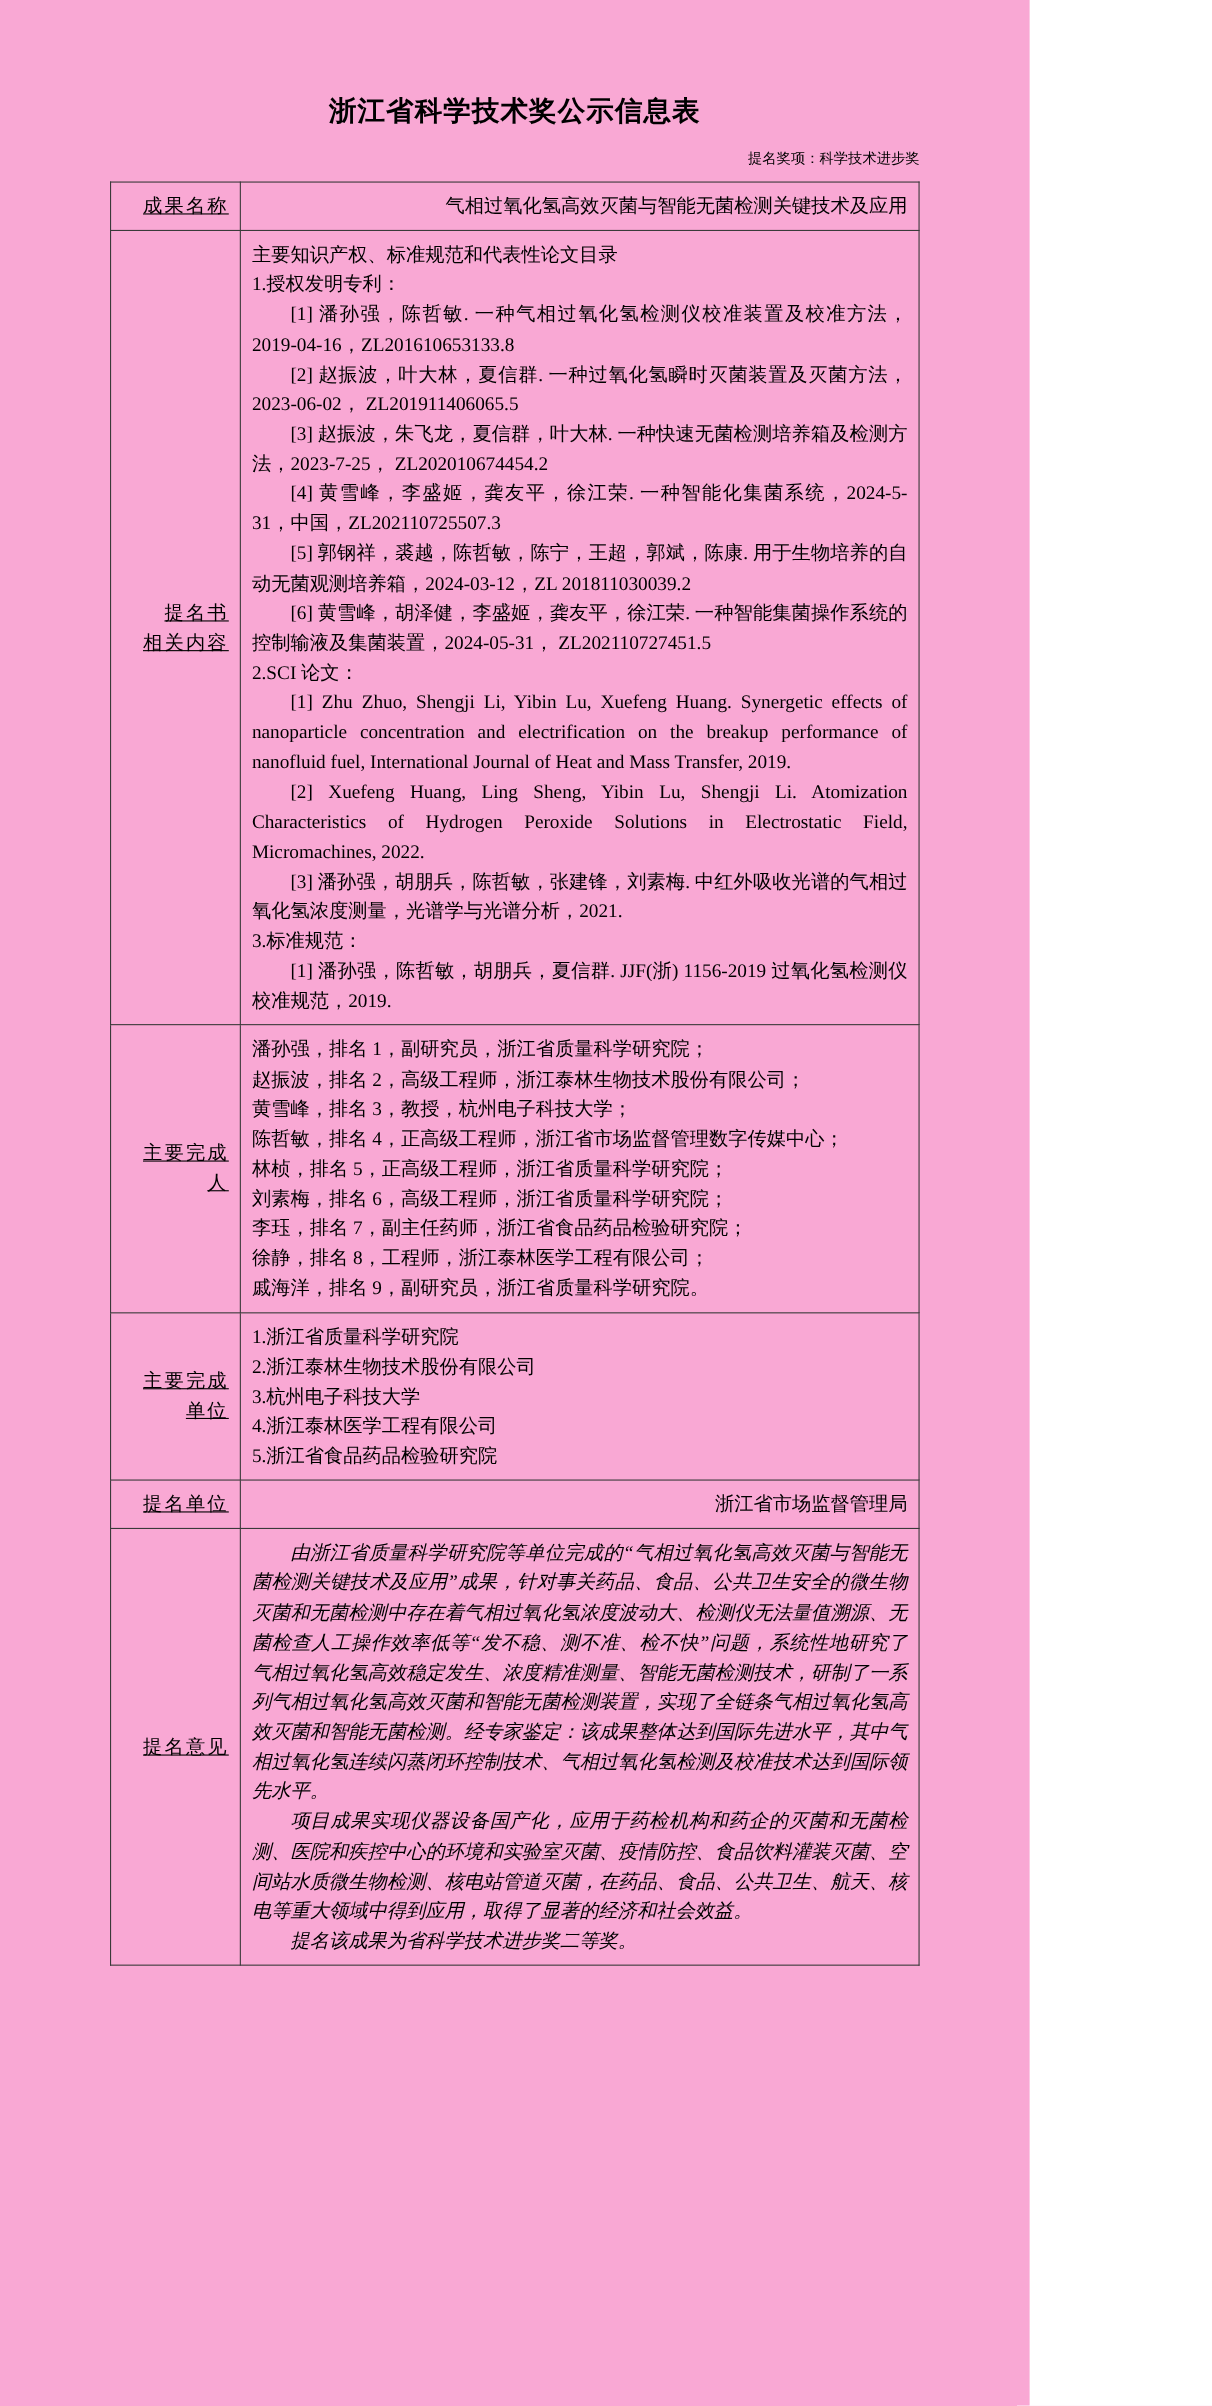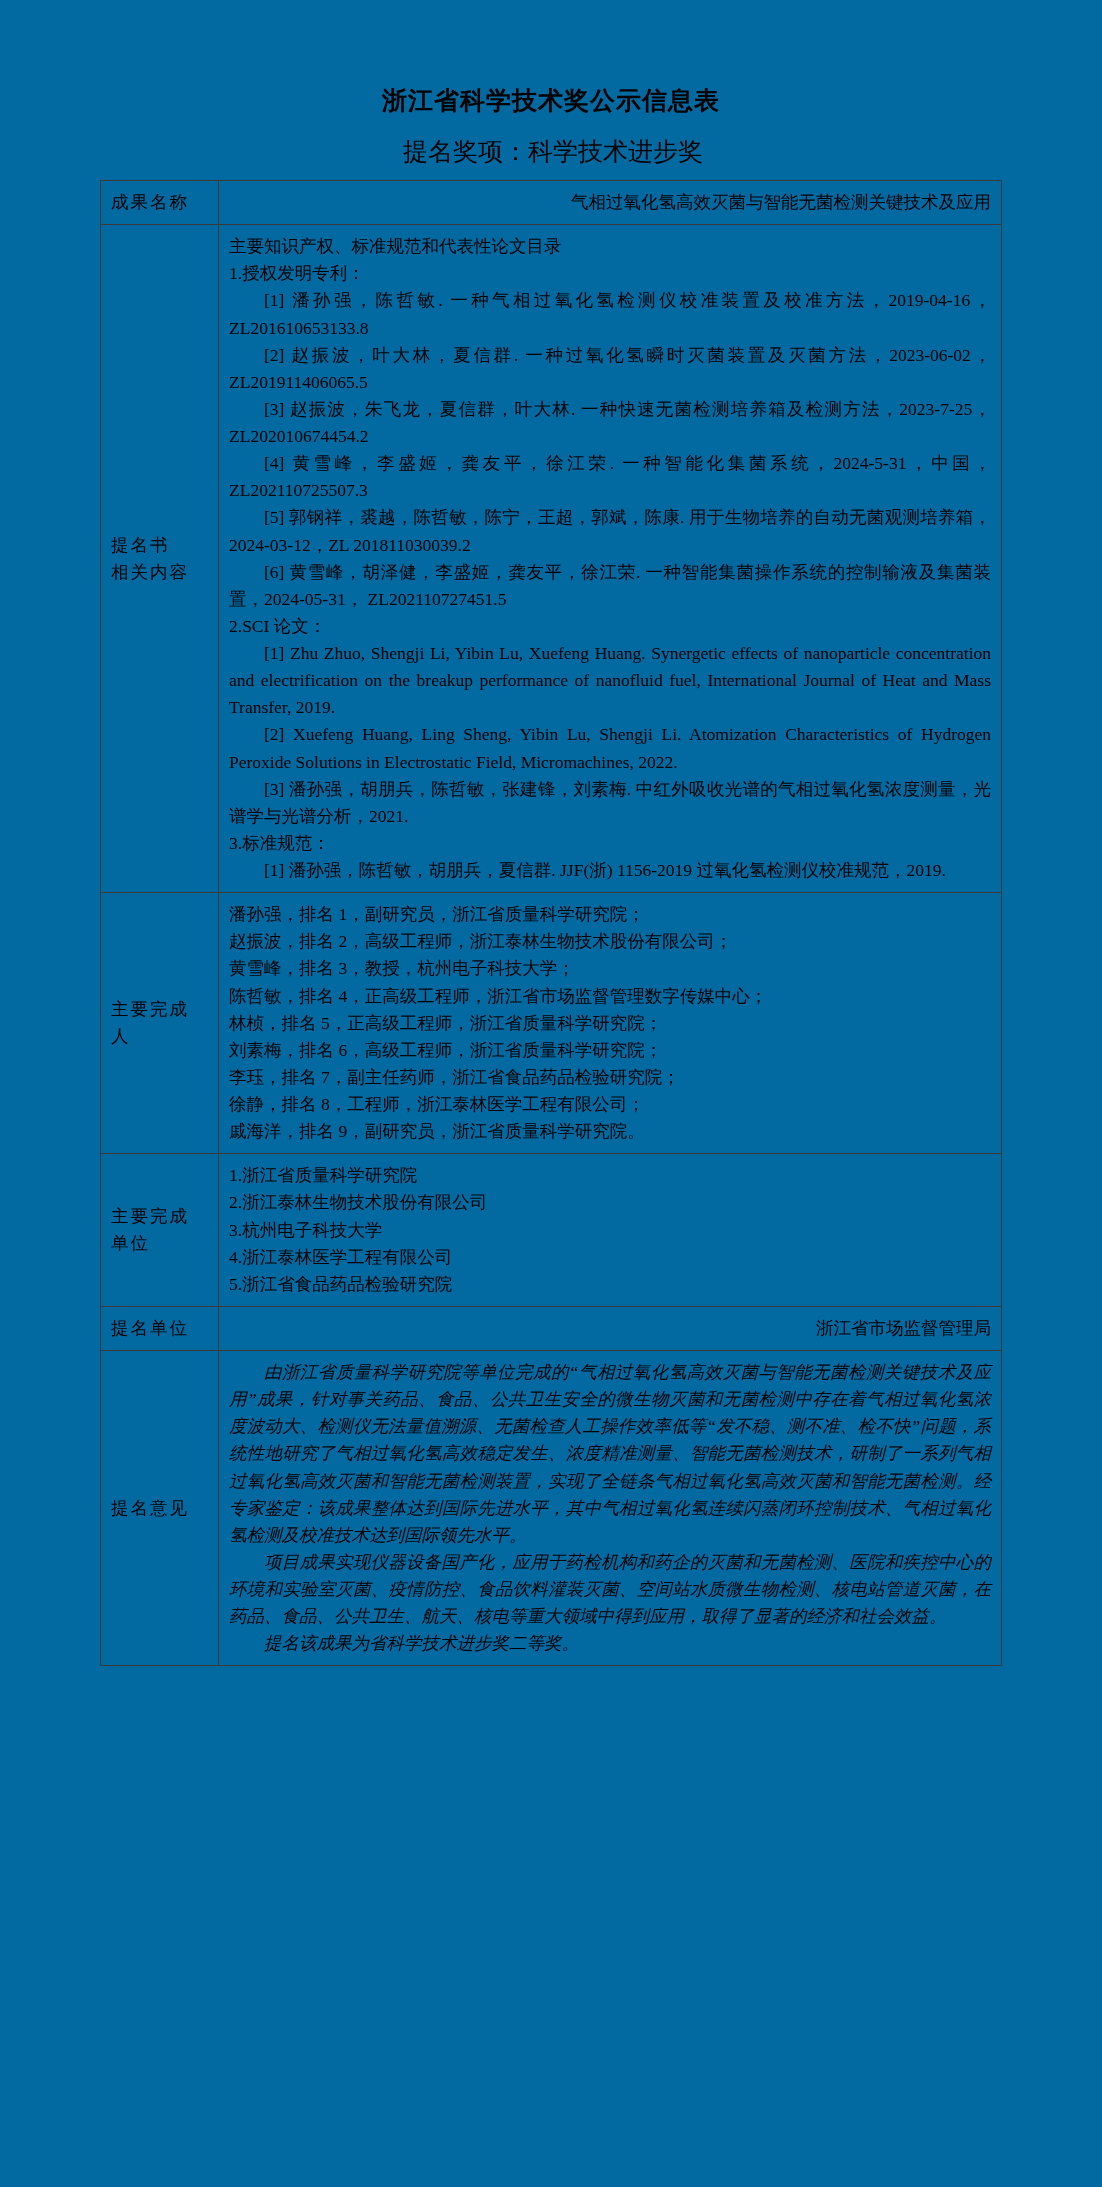--- a/index.html
+++ b/index.html
@@ -7,38 +7,38 @@
     padding: 0;
     background: #ffffff;
   }
   body {
     width: 1102px;
     min-height: 2187px;
     font-family: "Liberation Serif", "DejaVu Serif", serif;
     color: #000000;
   }
   .page {
-    width: 1102px;
+    width: 936px;
     min-height: 2187px;
     box-sizing: border-box;
     padding: 84px 100px 40px 100px;
-    background: #0369a1;
+    background: #f9a8d4;
   }
   .doc-title {
     text-align: center;
     font-size: 25px;
     font-weight: bold;
     letter-spacing: 1px;
     margin: 0 0 18px 0;
     font-family: "Liberation Serif", "DejaVu Serif", serif;
   }
   .subtitle {
-    font-size: 25px;
+    font-size: 13px;
     margin: 0 0 12px 4px;
-    text-align: center;
+    text-align: right;
   }
   table.main {
     width: 100%;
     border-collapse: collapse;
     table-layout: fixed;
   }
   table.main td {
     border: 1px solid #3a3a3a;
     vertical-align: middle;
     padding: 8px 10px;
@@ -46,22 +46,23 @@
     line-height: 1.55;
   }
   td.label {
     width: 118px;
     text-align: center;
     vertical-align: middle;
     padding: 10px 6px;
   }
   td.label .lbl-line {
     display: block;
-    text-align: left;
+    text-align: right;
     letter-spacing: 2px;
+    text-decoration: underline;
   }
   td.value-center {
     text-align: right;
   }
   td.value {
     text-align: justify;
     text-justify: inter-ideograph;
   }
   .p {
     margin: 0;

